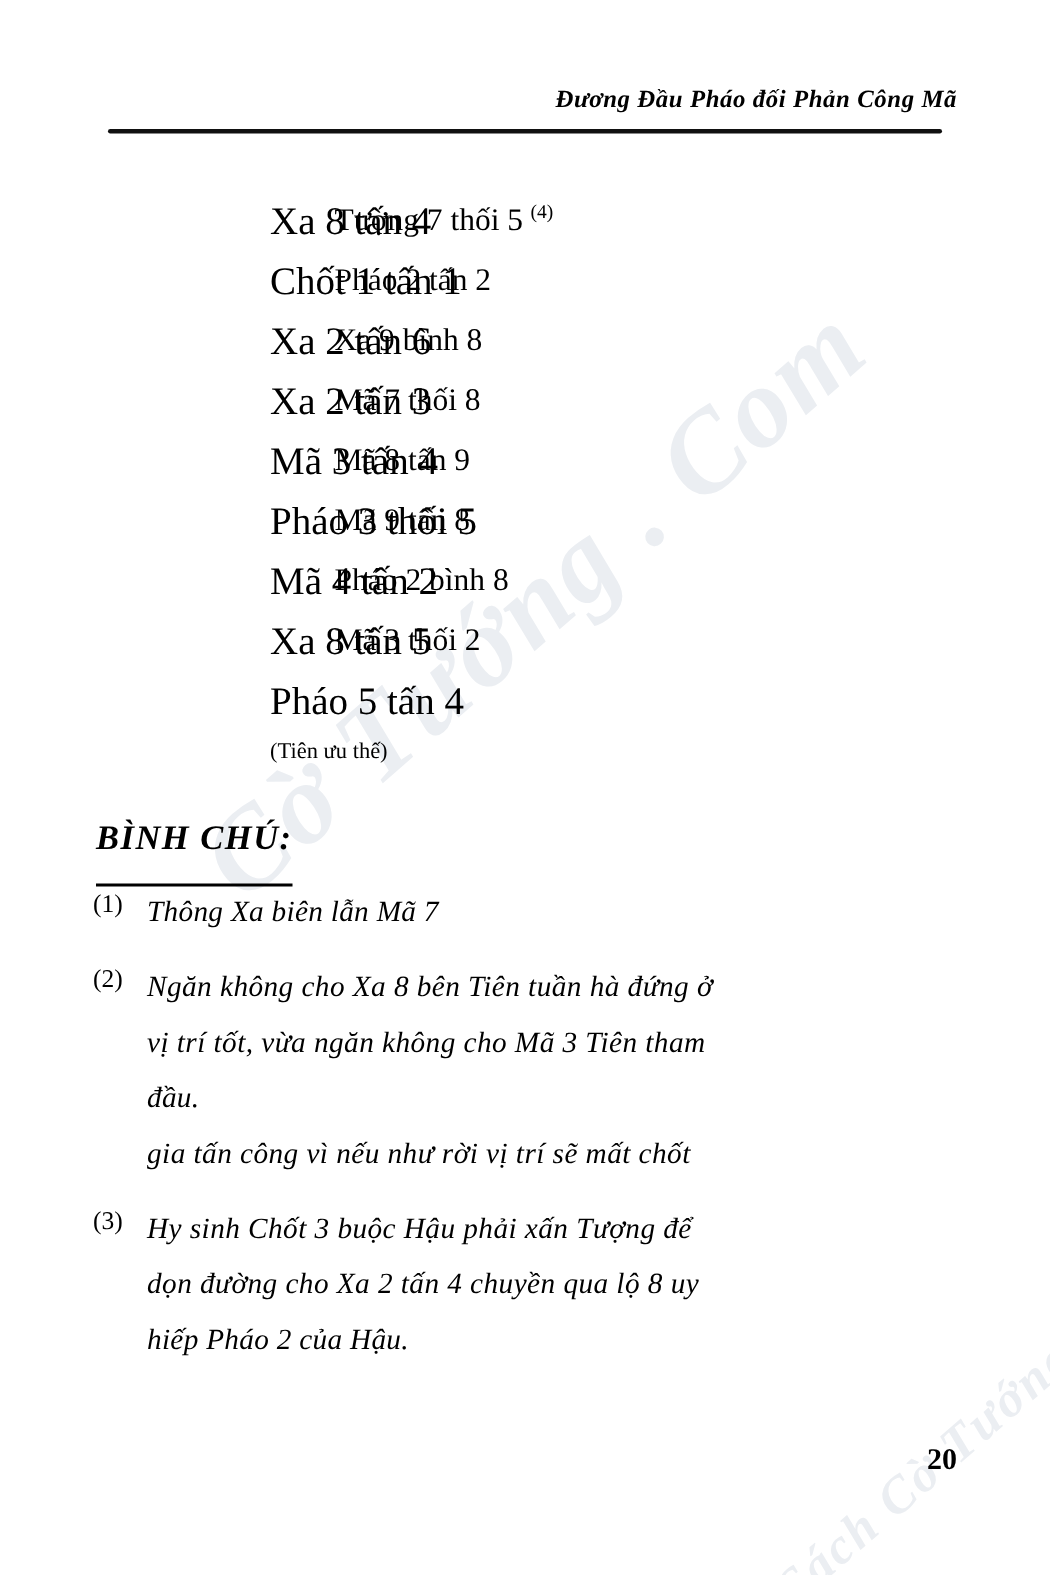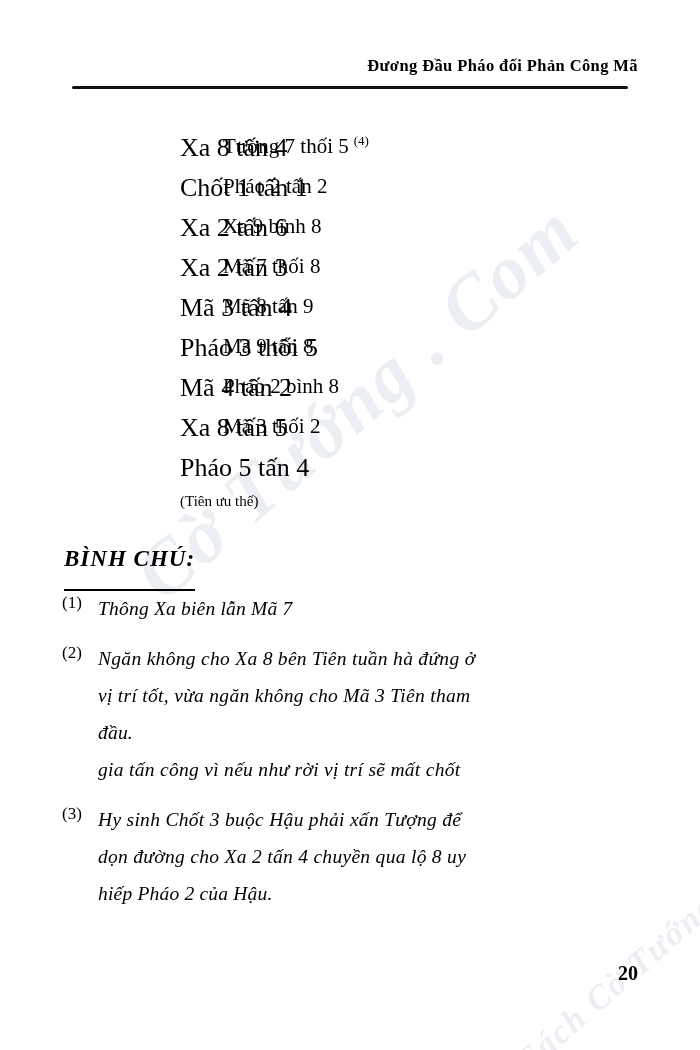--- a/index.html
+++ b/index.html
@@ -57,20 +57,21 @@
     position: absolute;
     inset: 0;
     z-index: 1;
   }
   .running-head {
     position: absolute;
     left: 0;
     right: 62px;
     top: 56px;
     text-align: right;
+    font-style: italic;
     font-weight: 700;
     font-size: 16.5px;
     letter-spacing: 0.4px;
     white-space: nowrap;
   }
   .header-rule {
     position: absolute;
     left: 72px;
     top: 86px;
     width: 556px;

